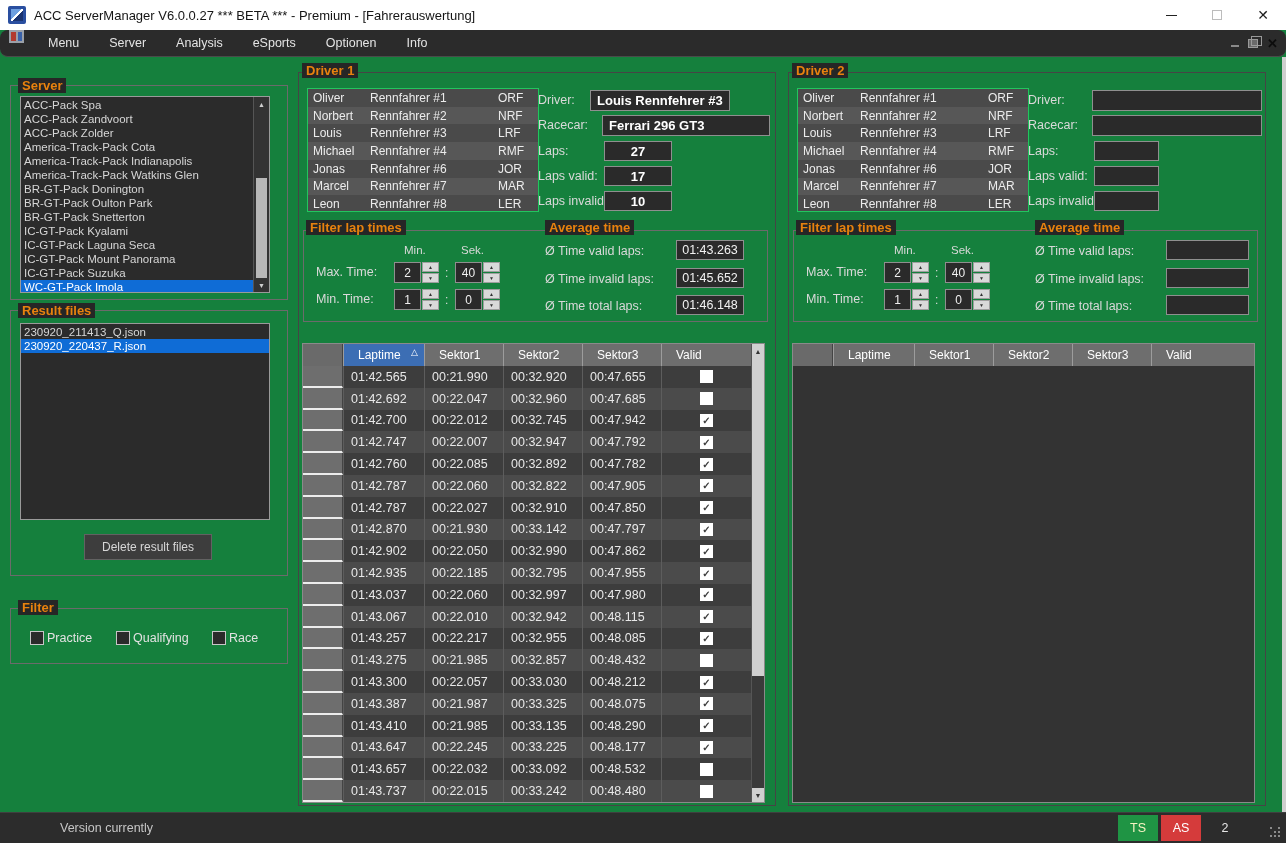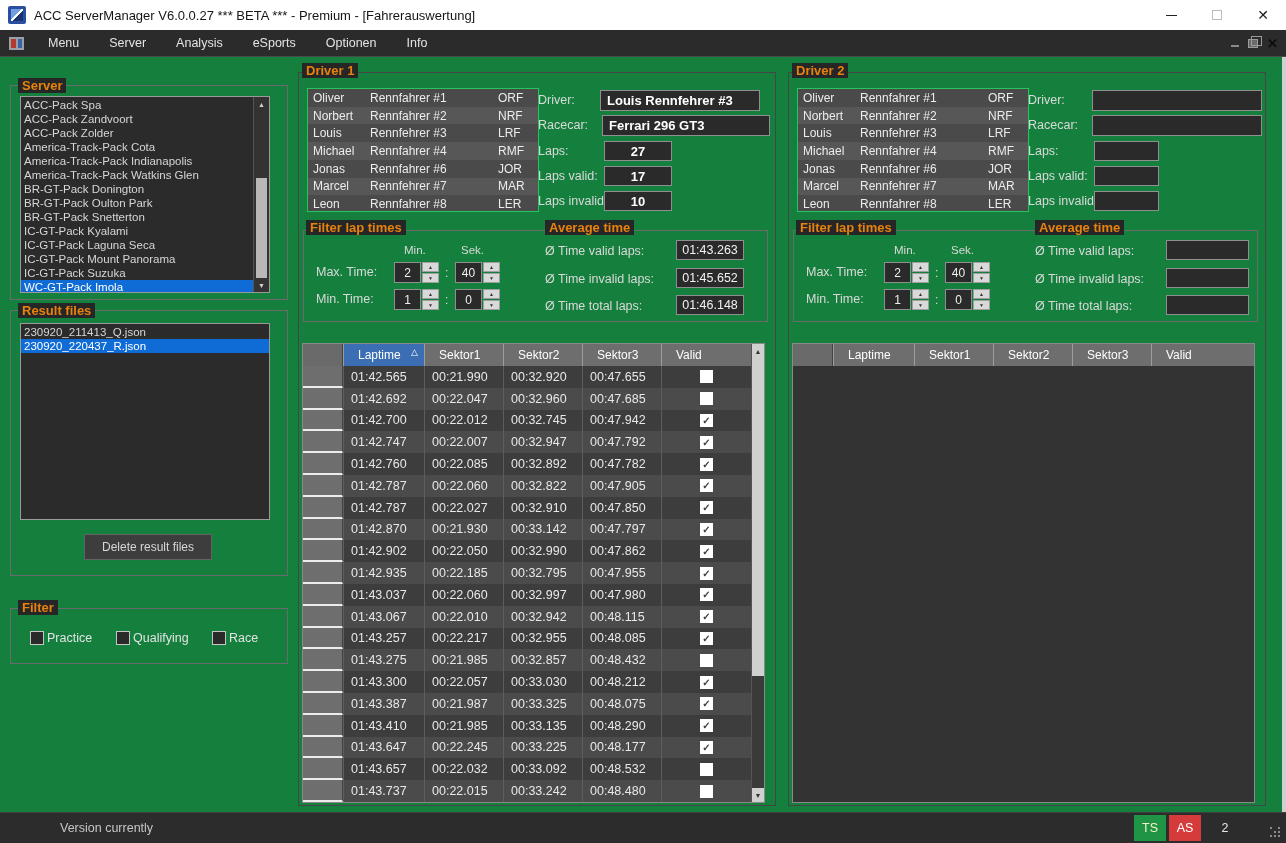--- a/index.html
+++ b/index.html
@@ -15,21 +15,21 @@
                      background:linear-gradient(135deg,#6ea0e0 0 45%,#ffffff 45% 55%,#1b3470 55%); }
   .win-title { font-size:13px; color:#151515; margin-left:8px; white-space:nowrap; }
   .win-controls { margin-left:auto; display:flex; height:100%; }
   .wc { width:46px; display:flex; align-items:center; justify-content:center; }
   .wc .bar { width:11px; height:1px; background:#222; }
   .wc .box { width:10px; height:10px; border:1px solid #bcbcbc; }
   .wc.close { font-size:14px; color:#1c1c1c; }
 
   
   .menubar { position:absolute; top:30px; left:0; right:0; height:27px; background:#2b2b2b;
-             display:flex; align-items:center; border-bottom:1px solid #4a4a4a; }
+             display:flex; border-bottom:1px solid #4a4a4a;border-radius:8px; }
   .menu-grid-icon { width:15px; height:13px; margin:0 9px 0 9px; background:#9aa0a8; position:relative; }
   .menu-grid-icon::before { content:""; position:absolute; left:2px; top:2px; width:5px; height:9px; background:#b23a2e; }
   .menu-grid-icon::after { content:""; position:absolute; right:2px; top:2px; width:4px; height:9px; background:#3a62a8; }
   .menu-item { color:#e4e4e4; font-size:12.5px; padding:0 15px; line-height:26px; }
   .mdi-controls { margin-left:auto; display:flex; align-items:center; margin-right:8px; gap:9px; }
   .mdi-min { width:8px; height:2px; background:#8a8a8a; margin-top:6px; }
   .mdi-restore { width:10px; height:9px; border:1px solid #9a9a9a; position:relative; background:#6a6a6a; }
   .mdi-restore::before { content:""; position:absolute; left:2px; top:-4px; width:9px; height:8px; border:1px solid #9a9a9a; }
   .mdi-close { color:#0c0c0c; font-weight:bold; font-size:13px; }
 
@@ -112,21 +112,21 @@
         font-size:10px; color:#3c3c3c; font-weight:bold; }
   .lap-scroll { width:13px; border-left:1px solid #555; background:#3a3a3a; display:flex; flex-direction:column; }
   .lap-scroll .sb-arrow { background:#d0d0d0; color:#333; }
   .lap-scroll .sb-thumb { left:0; right:0; background:#d0d0d0; }
 
   
   .statusbar { position:absolute; left:0; right:0; bottom:0; height:31px; background:#2c2c2c;
                border-top:1px solid #3f3f3f; display:flex; align-items:center; }
   .status-text { margin-left:60px; color:#c6c6c6; font-size:12.5px; }
   .badges { margin-left:auto; display:flex; align-items:center; margin-right:40px; gap:3px; }
-  .badge { width:32px; height:26px; display:flex; align-items:center; justify-content:center; font-size:12.5px; }
+  .badge { width:40px; height:26px; display:flex; align-items:center; justify-content:center; font-size:12.5px; }
   .badge.ts { background:#1f9444; color:#f5f3c2; }
   .badge.as { background:#d53b3b; color:#fff; }
   .count { color:#e6e6e6; font-size:12.5px; width:42px; text-align:center; }
   .grip { position:absolute; right:4px; bottom:4px; width:12px; height:12px; }
   .grip::before { content:""; position:absolute; left:0; top:0; width:2px; height:2px; background:#8a8a8a;
                   box-shadow:0 8px #8a8a8a,4px 8px #8a8a8a,8px 8px #8a8a8a,4px 4px #8a8a8a,8px 4px #8a8a8a,8px 0 #8a8a8a; }
 </style>
 </head>
 <body>
 
@@ -255,21 +255,21 @@
           <div class="ro-c2">Rennfahrer #8</div>
           <div class="ro-c3">LER</div>
         </div>
       </div>
 
     <div class="flabel" style="left:240px;top:33px;">Driver:</div>
     <div class="flabel" style="left:240px;top:58px;">Racecar:</div>
     <div class="flabel" style="left:240px;top:84px;">Laps:</div>
     <div class="flabel" style="left:240px;top:109px;">Laps valid:</div>
     <div class="flabel" style="left:240px;top:134px;">Laps invalid:</div>
-    <div class="field" style="left:302px;top:30px;width:160px;height:21px;">Louis Rennfehrer #3</div>
+    <div class="field" style="left:292px;top:30px;width:140px;height:21px;">Louis Rennfehrer #3</div>
     <div class="field" style="left:304px;top:55px;width:168px;height:21px;">Ferrari 296 GT3</div>
     <div class="field center" style="left:306px;top:81px;width:68px;height:20px;">27</div>
     <div class="field center" style="left:306px;top:106px;width:68px;height:20px;">17</div>
     <div class="field center" style="left:306px;top:131px;width:68px;height:20px;">10</div>
 
     <div class="sub-label flt">Filter lap times</div>
     <div class="sub-label avg">Average time</div>
     <div class="fbox"></div>
     <div class="flabel" style="left:106px;top:184px;font-size:11.5px;">Min.</div>
     <div class="flabel" style="left:163px;top:184px;font-size:11.5px;">Sek.</div>

